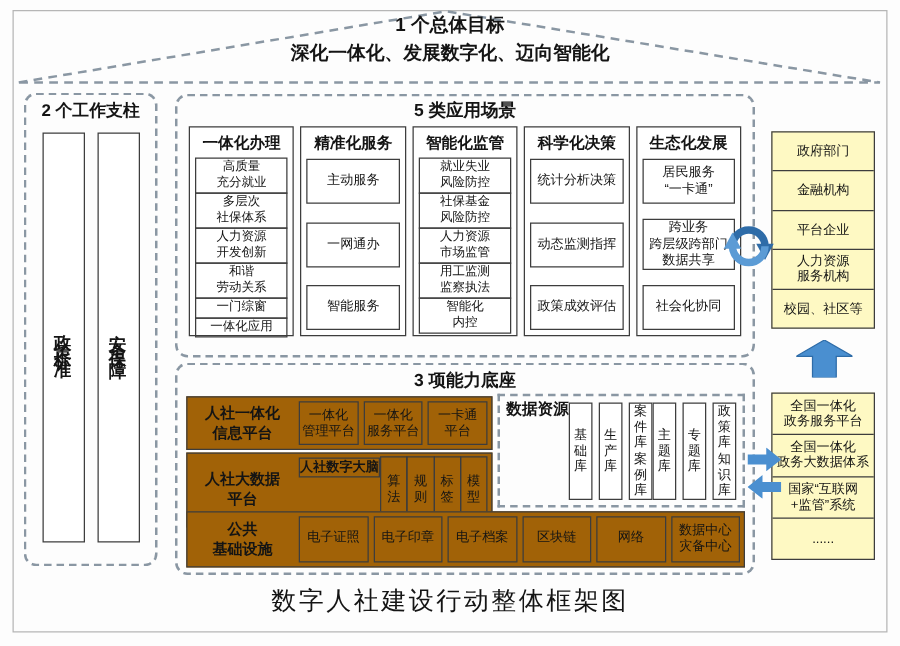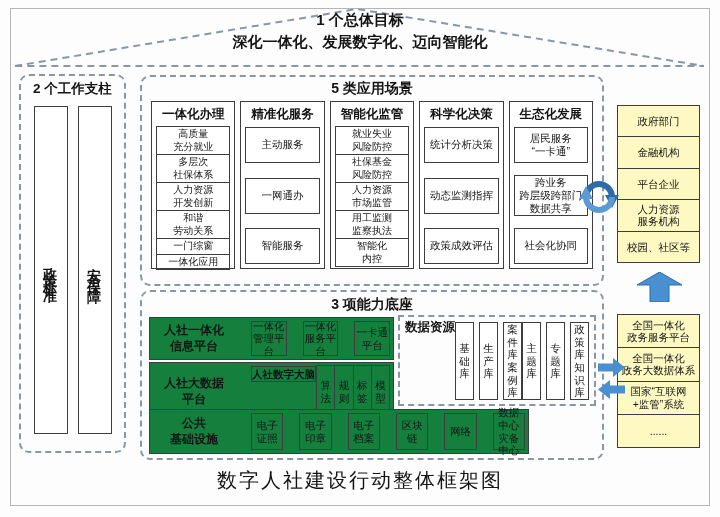--- a/index.html
+++ b/index.html
@@ -36,24 +36,24 @@
   .sitems{flex:1;display:flex;flex-direction:column;}
   .sitems.stacked .sitem{flex:1 1 auto;border:1px solid var(--bd);margin-top:-1px;display:flex;align-items:center;
     justify-content:center;text-align:center;font-size:10px;line-height:1.25;white-space:pre-line;padding:1px 0;}
   .sitems.spaced{justify-content:space-between;}
   .sitems.spaced .sitem{border:1px solid var(--bd);min-height:34px;display:flex;align-items:center;justify-content:center;
     text-align:center;font-size:10.5px;line-height:1.25;white-space:pre-line;}
 
   .found-box{position:absolute;left:140px;top:290px;width:464px;height:170px;border:2px dashed var(--dash);
     border-radius:10px;box-sizing:border-box;background:#fdfdfd;}
   .found-title{position:absolute;top:4px;left:0;width:100%;text-align:center;font-size:14px;font-weight:bold;}
-  .frow{position:absolute;border:1.5px solid var(--bd);display:flex;gap:16px;padding:3px;box-sizing:border-box;background:#15803d;}
+  .frow{position:absolute;border:1.5px solid var(--bd);display:flex;gap:4px;padding:3px;box-sizing:border-box;background:#a16207;}
   .frow1{left:7px;top:25px;width:245px;height:43px;}
   .frow2{left:7px;top:70px;width:245px;height:60px;}
-  .frow3{left:7px;top:117px;width:380px;height:45px;}
+  .frow3{left:7px;top:117px;width:447px;height:45px;font-family:Liberation Serif, serif;}
   .flabel{flex:0 0 82px;display:flex;align-items:center;justify-content:center;text-align:center;
     font-size:12px;font-weight:bold;white-space:pre-line;line-height:1.3;}
   .fcell{flex:1;border:1px solid var(--bd);display:flex;align-items:center;justify-content:center;text-align:center;
     font-size:10.5px;white-space:pre-line;line-height:1.2;}
   .brainwrap{flex:1;display:flex;flex-direction:row;}
   .brain-header{border:1px solid var(--bd);text-align:center;font-size:10.5px;font-weight:bold;line-height:15px;height:16px;box-sizing:border-box;}
   .brain-cells{display:flex;flex:1;margin-top:-1px;}
   .brain-cells .fcell{margin-left:-1px;}
   .brain-cells .fcell:first-child{margin-left:0;}
 

